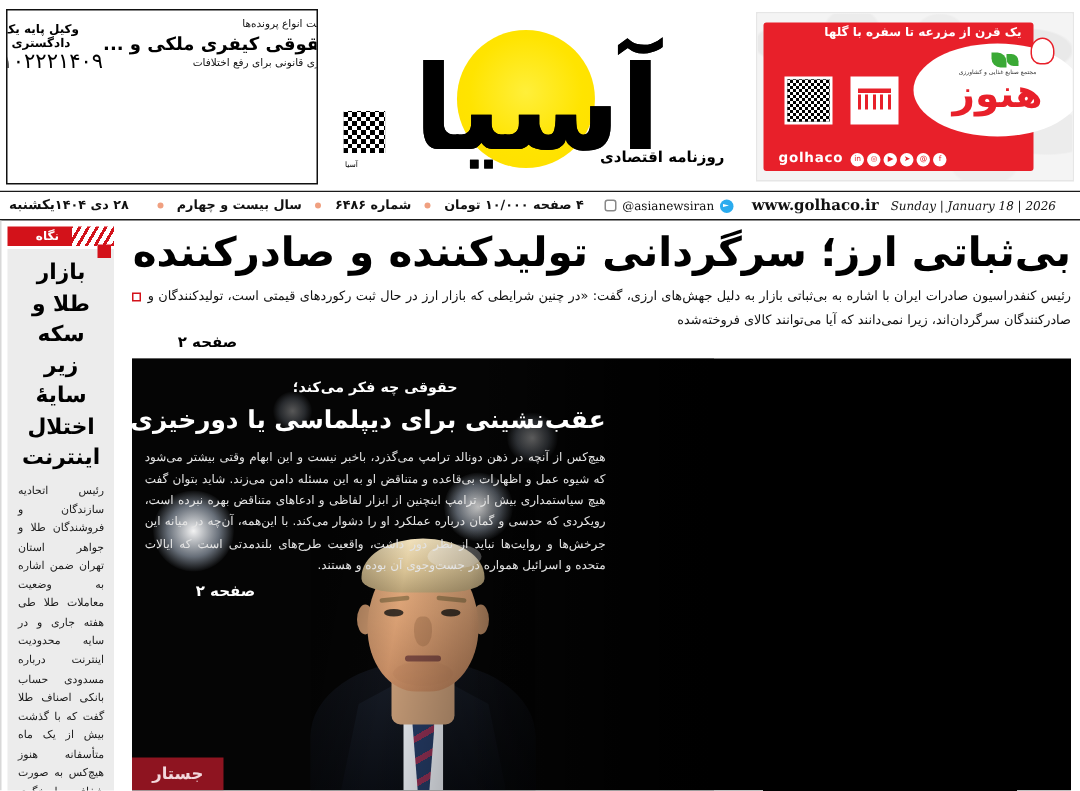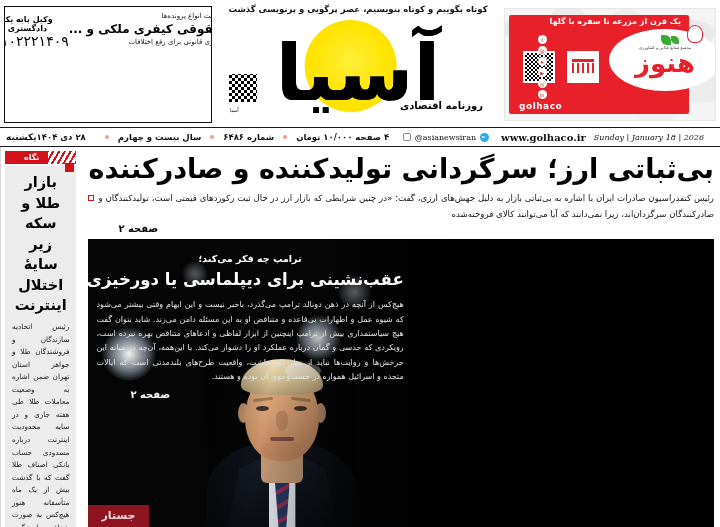--- a/index.html
+++ b/index.html
@@ -213,21 +213,21 @@
   }
   .ad-golha .g-unesco .temple::before {
     content:""; position:absolute; top:0; left:0; right:0; height:3px; background:#e8202a;
   }
   .ad-golha .g-unesco .temple::after {
     content:""; position:absolute; top:4px; left:0; right:0; bottom:2px;
     background: repeating-linear-gradient(90deg,#e8202a 0 2px, #fff 2px 5px);
   }
   .ad-golha .g-social {
     position:absolute; left: 14px; bottom: 9px;
-    display:flex; flex-direction:column; gap:2px; align-items:center;
+    display:flex; flex-direction:row; gap:2px; align-items:center;
   }
   .ad-golha .g-social .dot {
     width: 9px; height: 9px; border-radius:50%;
     background:#fff; color:#e8202a; font-size:5px;
     display:flex;align-items:center;justify-content:center;
   }
   .ad-golha .g-handle {
     color:#fff; font-size:9px; font-weight:bold; margin-right:3px;
     direction:ltr; letter-spacing:0.5px;
   }
@@ -597,21 +597,20 @@
           <div class="al-phone">۰۲۱-۸۶۰۷۰۲۴۷</div>
         </div>
         <div class="al-b-col">
           <div class="al-name">وکیل پایه یک دادگستری</div>
           <div class="al-phone">۰۹۱۰۲۲۲۱۴۰۹</div>
         </div>
       </div>
     </div>
 
     <div class="logo-zone">
-      <div class="logo-slogan">کوتاه بگوییم و کوتاه بنویسیم، عصر پرگویی و پرنویسی گذشت</div>
       <div class="sun"></div>
       <div class="logo-word">آسیا</div>
       <div class="logo-sub">روزنامه اقتصادی</div>
       <div class="qr-small"></div>
       <div class="qr-caption">آسیا</div>
     </div>
 
     <div class="ad-golha">
       <div class="floral"></div>
       <div class="redpanel"></div>
@@ -721,21 +720,21 @@
             <div class="p-eyeR"></div>
             <div class="p-browL"></div>
             <div class="p-browR"></div>
             <div class="p-hair"></div>
             <div class="p-shadow"></div>
           </div>
           <div class="photo-fade"></div>
         </div>
 
         <div class="feature-text">
-          <div class="feat-kicker">ترامپ چه فکر می‌کند؛</div>
+          <div class="feat-kicker">حقوقی چه فکر می‌کند؛</div>
           <div class="feat-title">عقب‌نشینی برای دیپلماسی یا دورخیزی برای تقابل؟</div>
           <div class="feat-body">هیچ‌کس از آنچه در ذهن دونالد ترامپ می‌گذرد، باخبر نیست و این ابهام وقتی بیشتر می‌شود که شیوه عمل و اظهارات بی‌قاعده و متناقض او به این مسئله دامن می‌زند. شاید بتوان گفت هیچ سیاستمداری بیش از ترامپ اینچنین از ابزار لفاظی و ادعاهای متناقض بهره نبرده است، رویکردی که حدسی و گمان درباره عملکرد او را دشوار می‌کند. با این‌همه، آن‌چه در میانه این جرخش‌ها و روایت‌ها نباید از نظر دور داشت، واقعیت طرح‌های بلندمدتی است که ایالات متحده و اسرائیل همواره در جست‌وجوی آن بوده و هستند.</div>
           <div class="feat-page">صفحه ۲</div>
         </div>
 
         <div class="jostar-tab">جستار</div>
       </div>
     </div>
   </div>
 </div>

